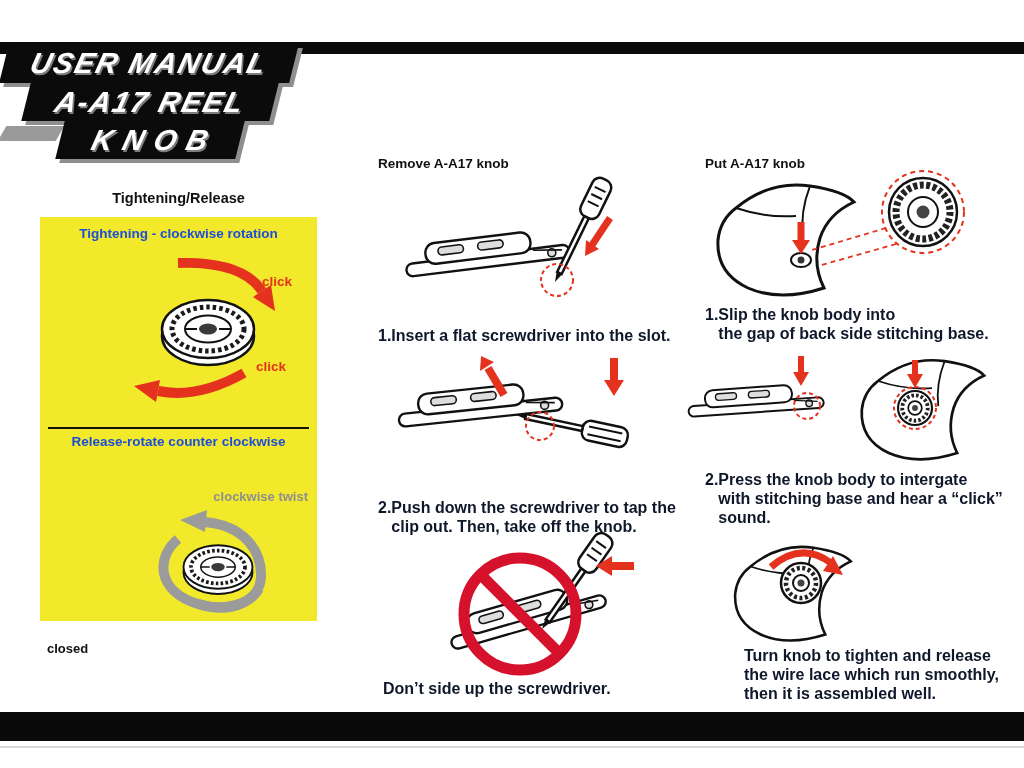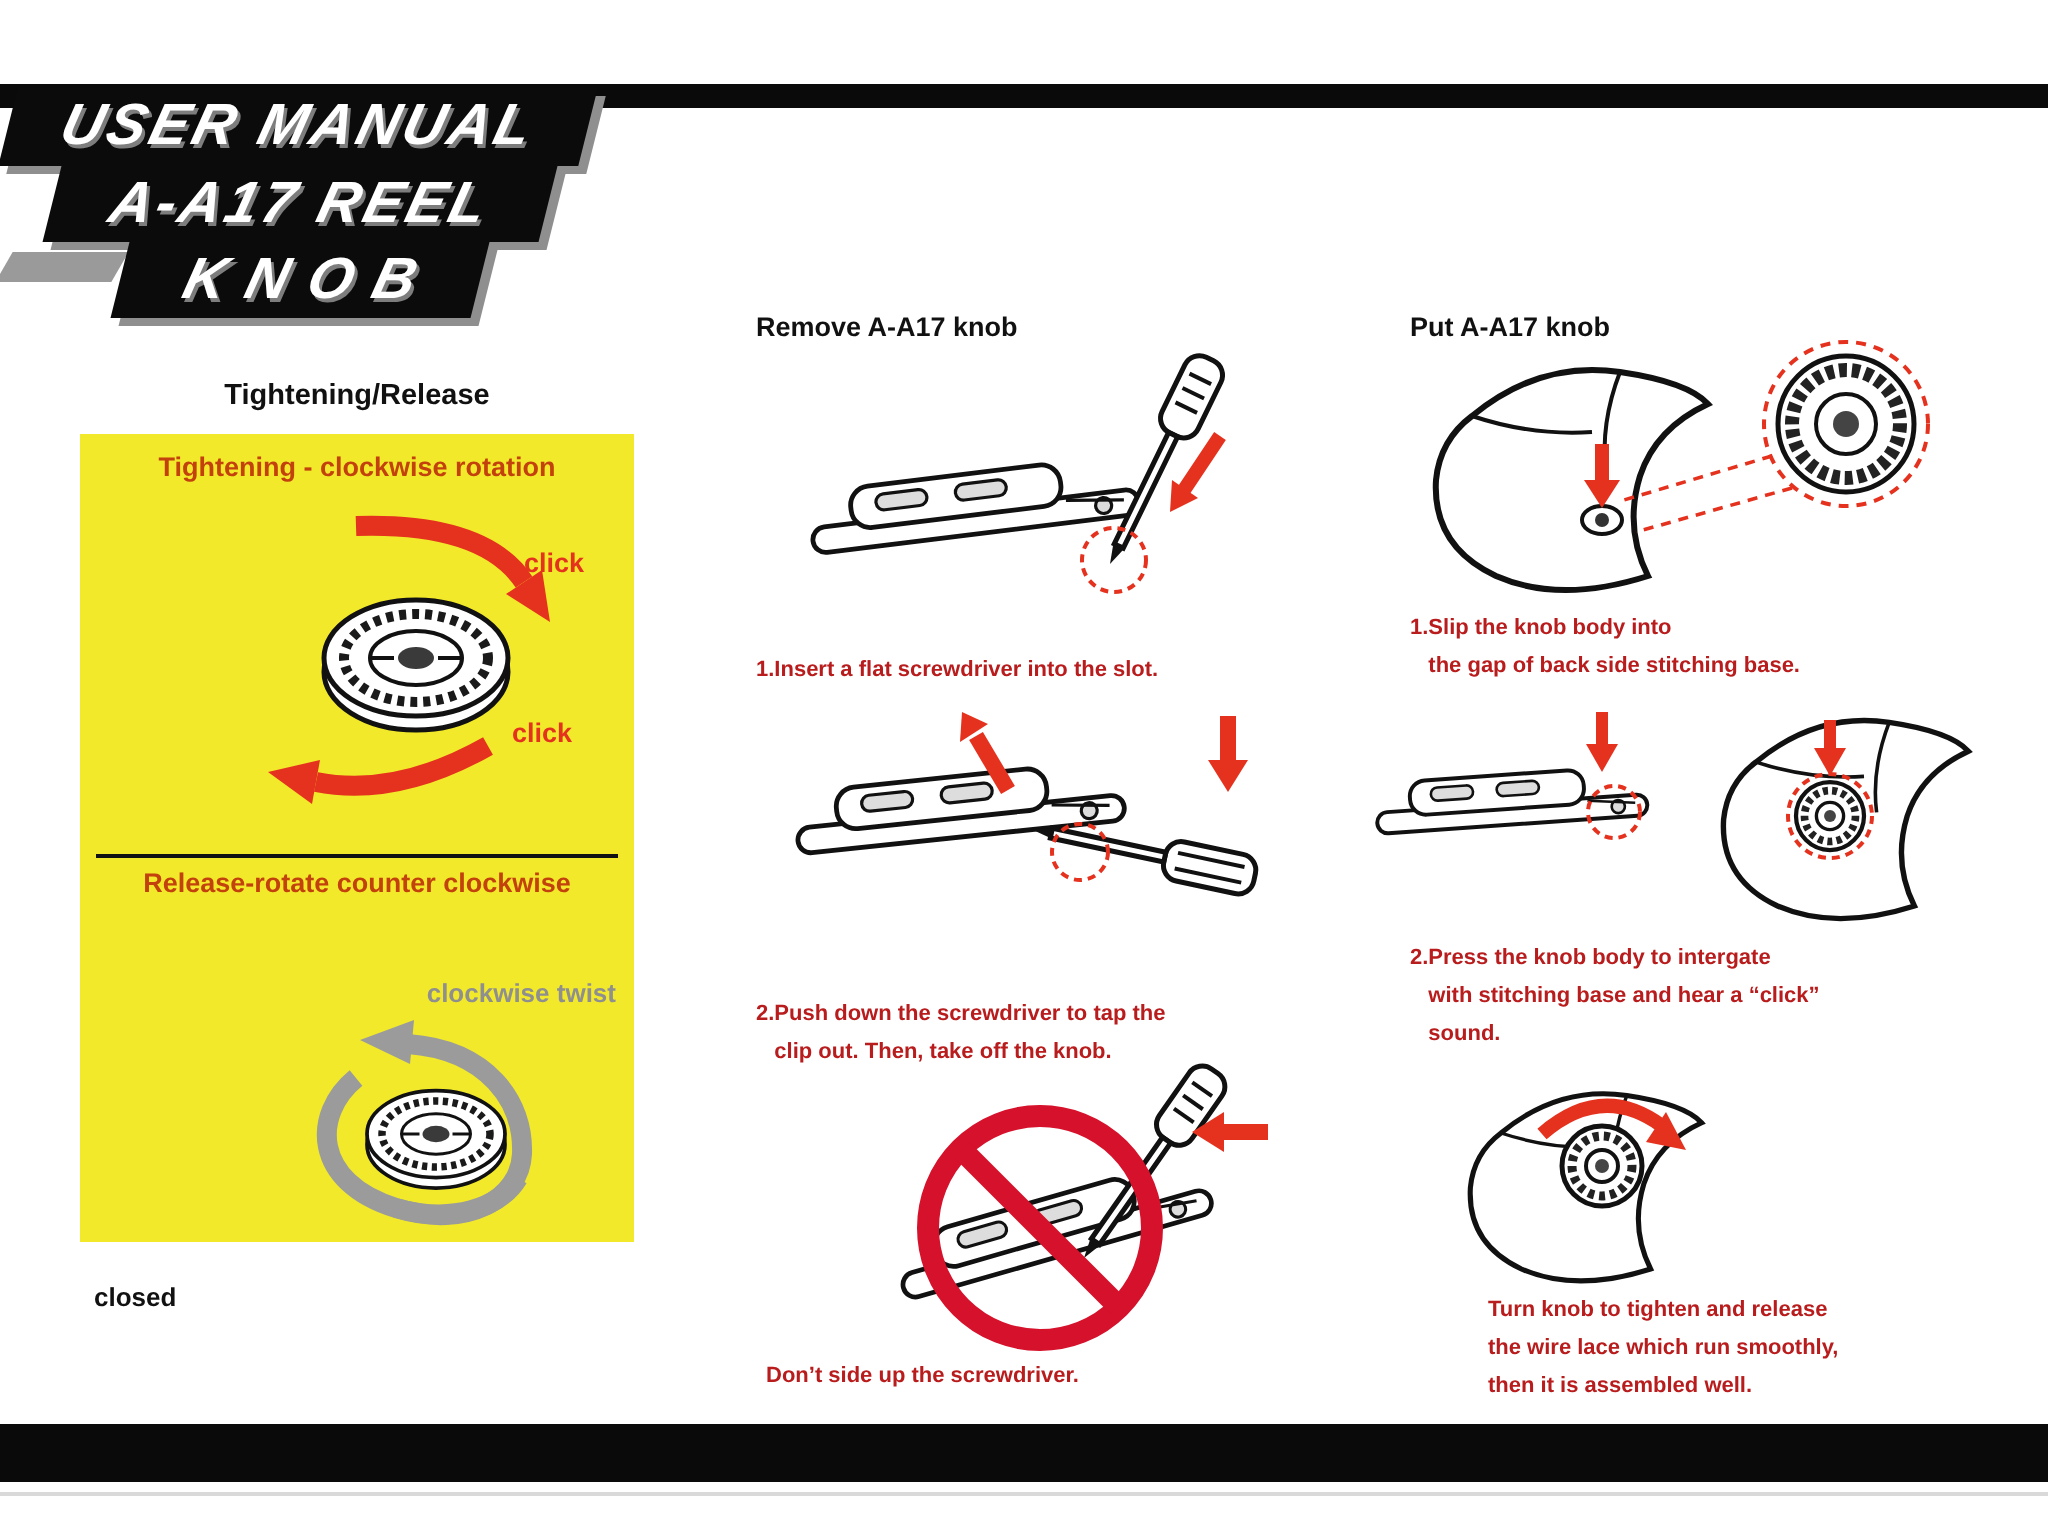--- a/index.html
+++ b/index.html
@@ -25,28 +25,28 @@
   .logo-bar3 { width:180px; height:38px; margin-left:56px; }
   .logo-text {
     font-style:italic; font-weight:bold; color:#ffffff; font-size:29px;
     letter-spacing:2px; text-shadow:2px 2px 0 #7d7d7d; white-space:nowrap;
   }
   .logo-bar3 .logo-text { letter-spacing:10px; padding-left:10px; }
 
   
   .heading { position:absolute; font-size:13.5px; font-weight:bold; color:#111; }
   .caption {
-    position:absolute; font-size:11px; font-weight:bold; color:#b91c1c;
+    position:absolute; font-size:16px; font-weight:bold; color:#0f172a;
     line-height:19px; white-space:pre-line;
   }
   .center { text-align:center; }
 
   
   .yellow-box { position:absolute; left:40px; top:217px; width:277px; height:404px; background:#f2e92b; }
-  .yb-caption { position:absolute; width:100%; text-align:center; font-size:13.5px; font-weight:bold; color:#c2410c; }
+  .yb-caption { position:absolute; width:100%; text-align:center; font-size:13.5px; font-weight:bold; color:#1d4ed8; }
   .click-label { position:absolute; color:#e5321e; font-weight:bold; font-size:13.5px; }
   .muted-label { position:absolute; color:#8f8f8f; font-weight:bold; font-size:13px; }
   .divider { position:absolute; left:8px; top:210px; width:261px; height:2px; background:#111; }
   .closed-label { position:absolute; left:7px; top:383px; font-size:13px; font-weight:bold; color:#111;margin-top:41px; }
 
   svg { position:absolute; overflow:visible; }
 </style>
 </head>
 <body>
 

